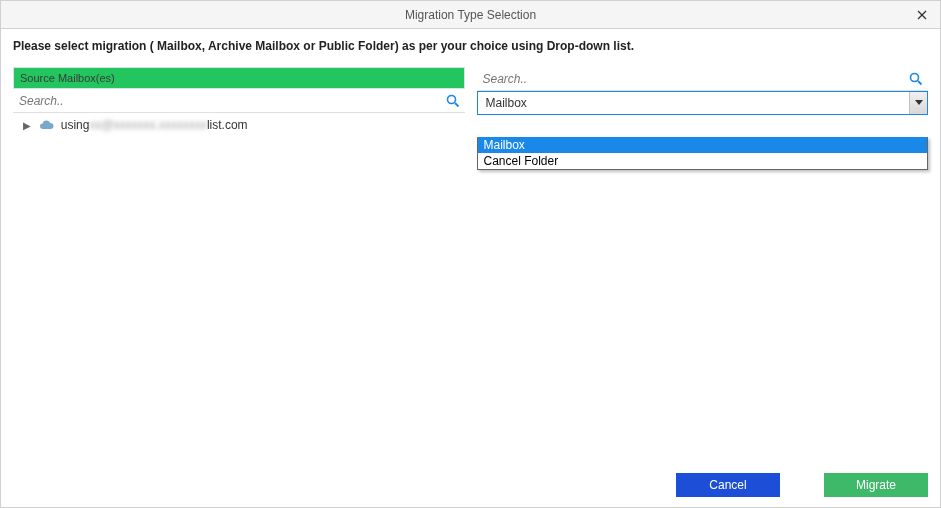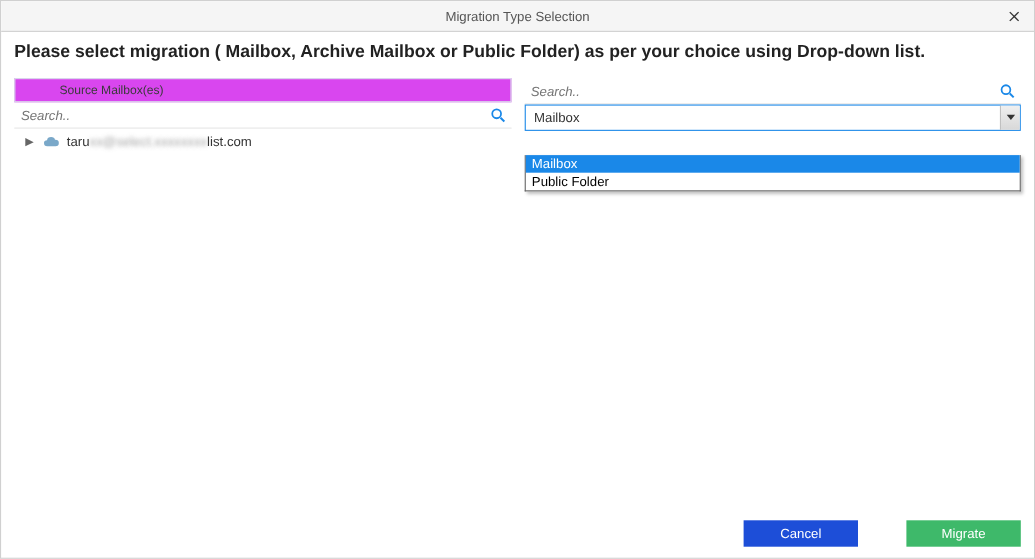--- a/index.html
+++ b/index.html
@@ -2,28 +2,28 @@
 <html><head>
   <meta charset="utf-8">
   <style>
     * { box-sizing: border-box; margin: 0; padding: 0; font-family: Arial, sans-serif; }
     body { width: 941px; height: 508px; background: #fff; border: 1px solid #d0d0d0; position: relative; }
     
     .titlebar { height: 28px; background: #f5f5f5; border-bottom: 1px solid #d0d0d0; display: flex; align-items: center; justify-content: center; position: relative; }
     .titlebar-text { font-size: 12px; color: #555; }
     .close-btn { position: absolute; right: 8px; top: 4px; width: 20px; height: 20px; display: flex; align-items: center; justify-content: center; cursor: pointer; font-size: 14px; color: #333; }
     
-    .instruction { padding: 10px 12px 14px 12px; font-size: 16px; font-weight: bold; color: #222; }
+    .instruction { padding: 10px 12px 14px 12px; font-size: 12px; font-weight: bold; color: #222; }
     
     .columns { display: flex; padding: 0 12px; }
     .col { flex: 1; }
     .col-left { margin-right: 6px; }
     .col-right { margin-left: 6px; position: relative; }
     
-    .col-header { background: #d946ef; border: 1px solid #d9e2ea; height: 22px; display: flex; align-items: center; padding-left: 40px; font-size: 11px; color: #3a3a3a; }
+    .col-header { background: #22c55e; border: 1px solid #d9e2ea; height: 22px; display: flex; align-items: center; padding-left: 6px; font-size: 11px; color: #3a3a3a; }
     
     .search-row { display: flex; align-items: center; border-bottom: 1px solid #e0e0e0; height: 24px; }
     .search-input { flex: 1; border: none; outline: none; padding: 4px 6px; font-size: 12px; color: #888; font-style: italic; background: transparent; }
     .search-icon-wrap { width: 24px; display: flex; align-items: center; justify-content: center; }
     
     .tree-area { background: #fff; height: 24px; display: flex; align-items: center; padding-left: 10px; font-size: 12px; color: #333; }
     .expand-arrow { margin-right: 8px; color: #666; font-size: 10px; }
     .cloud-icon { margin-right: 6px; display: inline-flex; }
     .mailbox-text { color: #333; }
     .blur-text { color: transparent; text-shadow: 0 0 4px rgba(100,100,100,0.6); }
@@ -68,21 +68,21 @@
           </svg>
       </div>
     </div>
     <div class="tree-area">
       <span class="expand-arrow">▶</span>
       <span class="cloud-icon">
         <svg width="16" height="12" viewBox="0 0 16 12">
             <path d="M4 10 Q1 10 1 7 Q1 4.5 3.8 4.5 Q4 1.5 7.5 1.5 Q10.5 1.5 11 4 Q14.5 3.8 14.5 7 Q14.5 10 11.5 10 Z" fill="#7aa8c9"></path>
           </svg>
       </span>
-      <span class="mailbox-text"><span>taru</span><span class="blur-text">xx@select.xxxxxxxx</span><span>list.com</span></span>
+      <span class="mailbox-text"><span>using</span><span class="blur-text">xx@xxxxxxx.xxxxxxxx</span><span>list.com</span></span>
     </div>
   </div>
 
   <div class="col col-right">
     <div class="search-row">
       <input class="search-input" placeholder="Search.." style="">
       <div class="search-icon-wrap">
         <svg width="14" height="14" viewBox="0 0 14 14">
             <circle cx="5.5" cy="5.5" r="4" fill="none" stroke="#1a88e8" stroke-width="1.6"></circle>
             <line x1="9" y1="9" x2="12.5" y2="12.5" stroke="#1a88e8" stroke-width="1.8"></line>
@@ -92,21 +92,21 @@
     <div class="select-row">
       <div class="select-value">Mailbox</div>
       <div class="select-arrow">
         <svg width="8" height="6" viewBox="0 0 8 6">
             <polygon points="0,0 8,0 4,5" fill="#333"></polygon>
           </svg>
       </div>
     </div>
     <div class="dropdown">
       <div class="dropdown-item selected">Mailbox</div>
-      <div class="dropdown-item">Public Folder</div>
+      <div class="dropdown-item">Cancel Folder</div>
     </div>
   </div>
 </div>
 
 <div class="footer">
   <button class="btn btn-cancel">Cancel</button>
   <button class="btn btn-migrate">Migrate</button>
 </div>
 
 </body></html>

